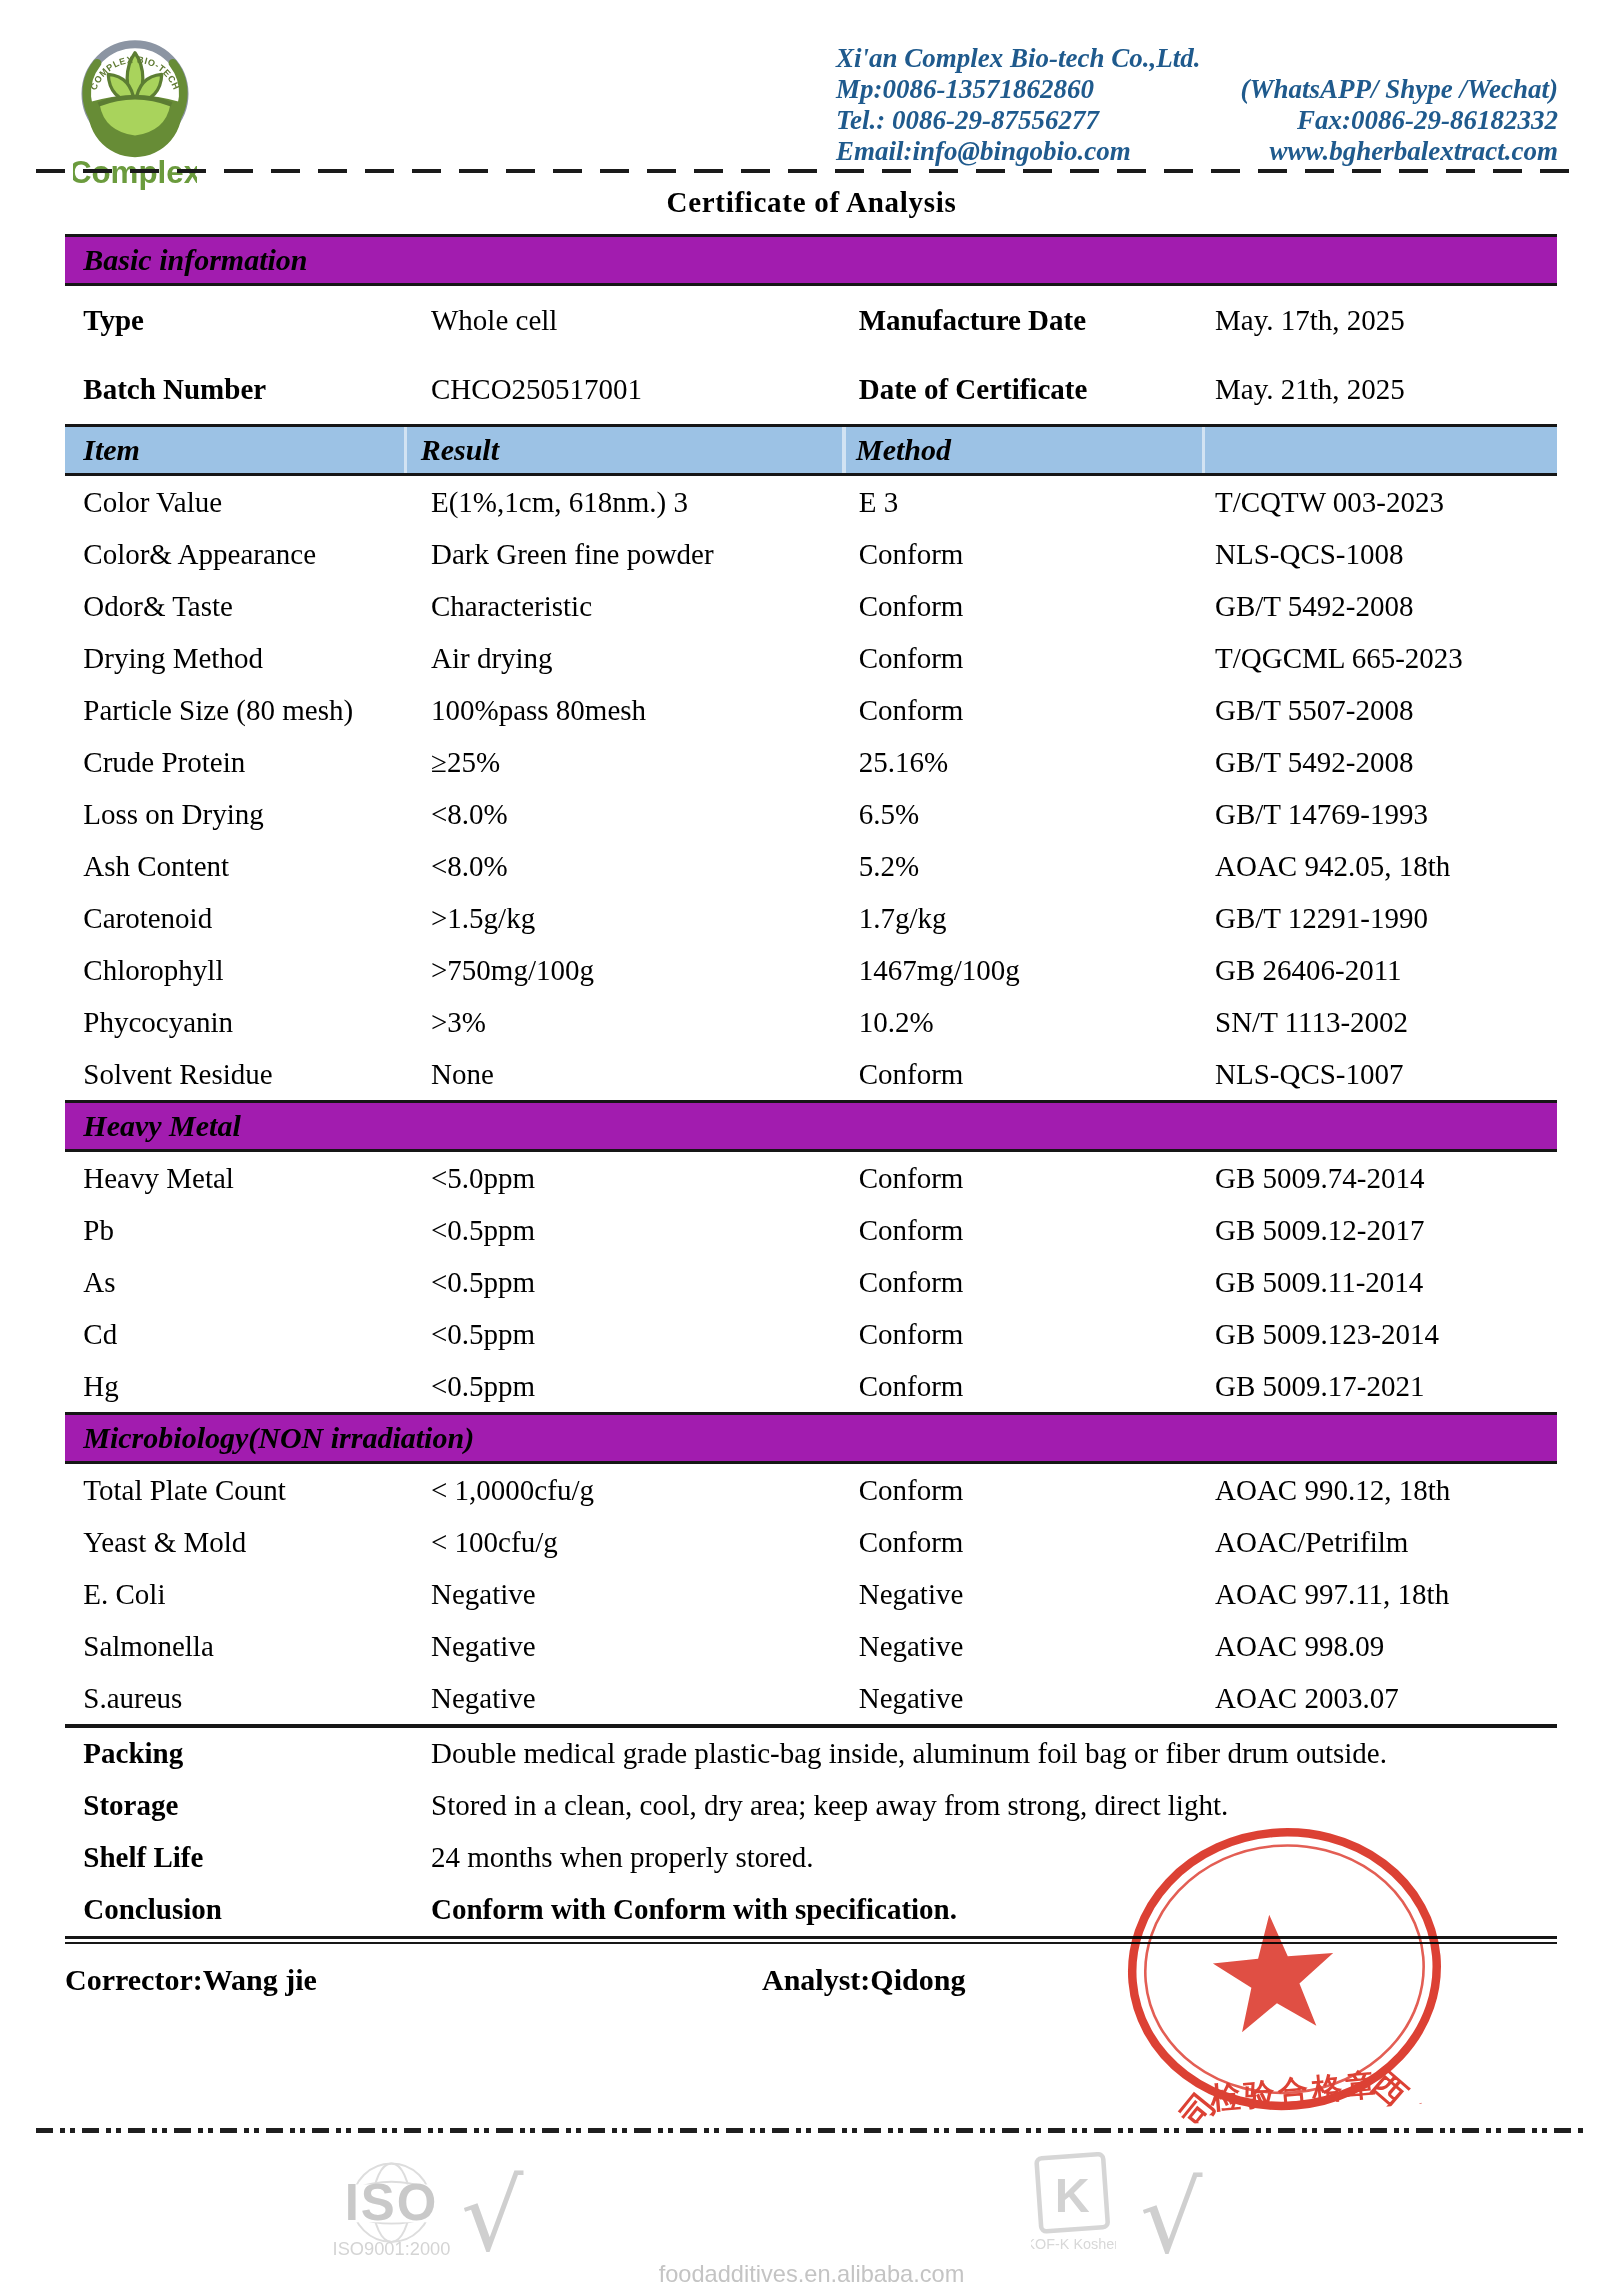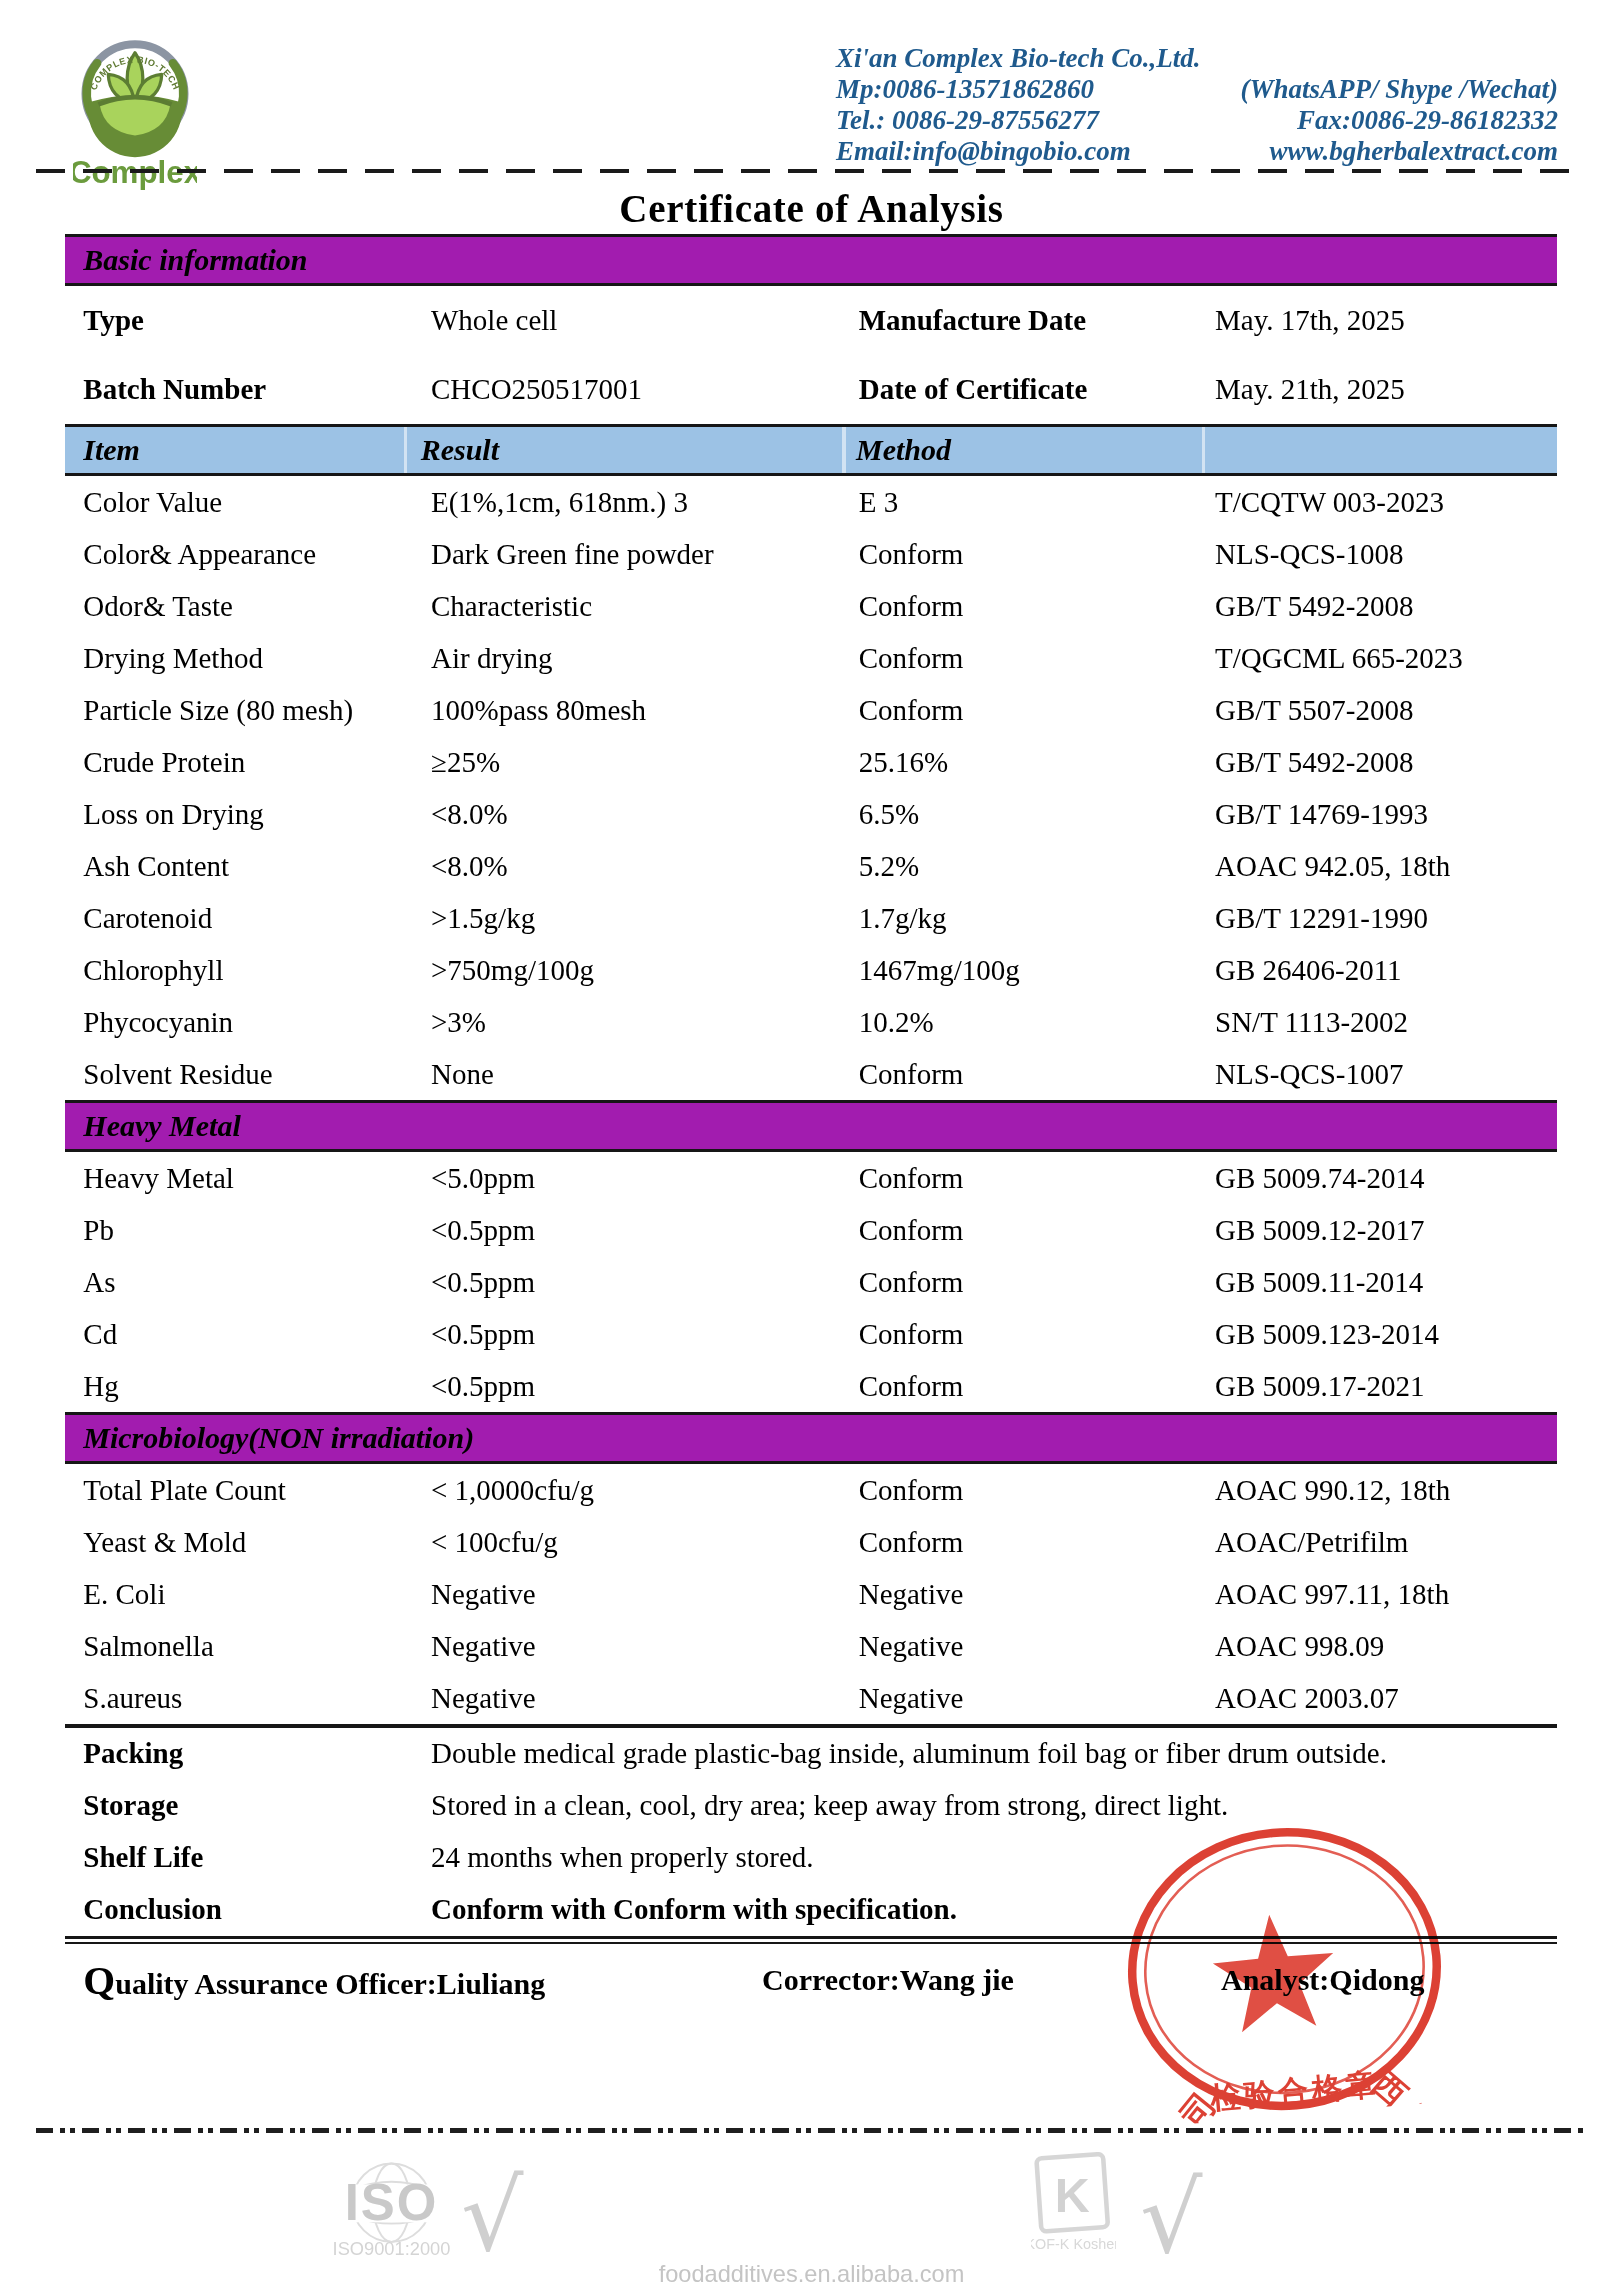--- a/index.html
+++ b/index.html
@@ -13,21 +13,21 @@
     position:absolute; left:836px; top:43px; width:722px;
     color:#1f5a8d; font-weight:bold; font-style:italic; font-size:27px; line-height:31px;
   }
   .company-line{display:flex; justify-content:space-between;}
   .dash-line{
     position:absolute; left:36px; top:169px; width:1551px; height:3.9px;
     background:repeating-linear-gradient(90deg,#1a1a1a 0 29px,transparent 29px 47px);
   }
   .doc-title{
     position:absolute; left:0; top:186px; width:100%; text-align:center;
-    font-size:39px; font-weight:bold; letter-spacing:0.7px;
+    font-size:29px; font-weight:bold; letter-spacing:0.7px;
   }
   
   .table{position:absolute; left:65px; top:234px; width:1492px;}
   .band{
     background:#a21caf; height:46px; border-top:3.9px solid #161616; border-bottom:3.9px solid #161616;
     display:flex; align-items:center; padding-left:18.3px; box-sizing:content-box;
     font-size:30px; font-weight:bold; font-style:italic;
   }
   .band.striped{
     background:
@@ -301,21 +301,20 @@
     </div>
     <div class="summary-row">
       <div class="cell c1 b">Conclusion</div>
       <div class="cell c2 b">Conform with Conform with specification.</div>
     </div>
 
     <div class="dbl-line"></div>
     <div class="dbl-line2"></div>
 
     <div class="sig-row">
-      <div class="sig sig-qa">Quality Assurance Officer:Liuliang</div>
       <div class="sig">Corrector:Wang jie</div>
       <div class="sig">Analyst:Qidong</div>
     </div>
   </div>
 
   <div class="stamp">
     <svg width="327" height="291" viewBox="0 0 500 445">
       <ellipse cx="250" cy="222" rx="233" ry="209" fill="none" stroke="#d92c1e" stroke-width="13"></ellipse>
       <ellipse cx="250" cy="222" rx="213" ry="189" fill="none" stroke="#d92c1e" stroke-width="4" opacity="0.85"></ellipse>
       <polygon points="234,137 256.8,202.6 326.3,204 270.9,246 291,312.5 234,272.8 177,312.5 197.1,246 141.7,204 211.2,202.6" fill="#d92c1e" fill-opacity="0.93"></polygon>

